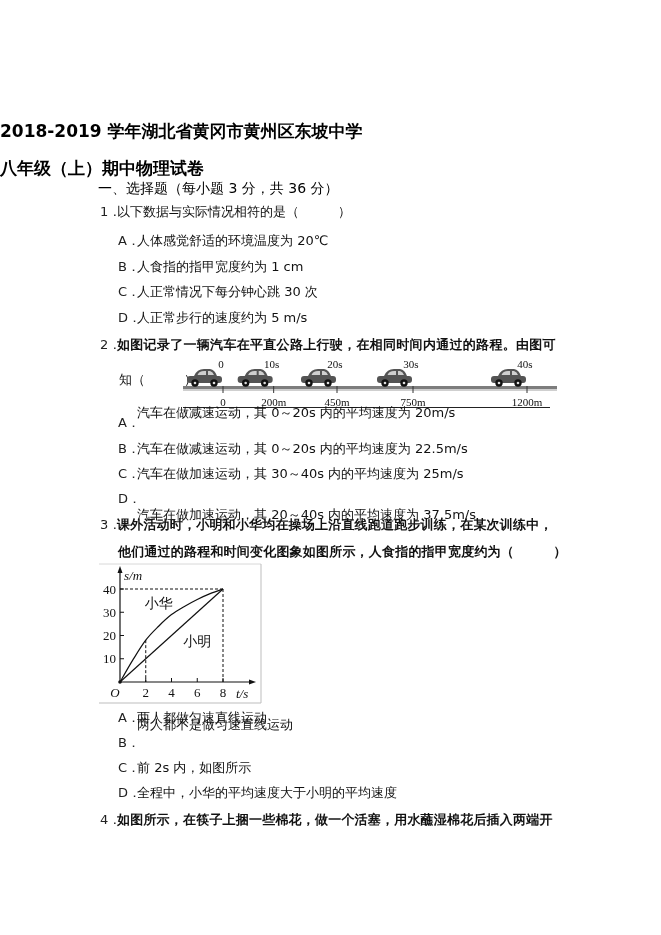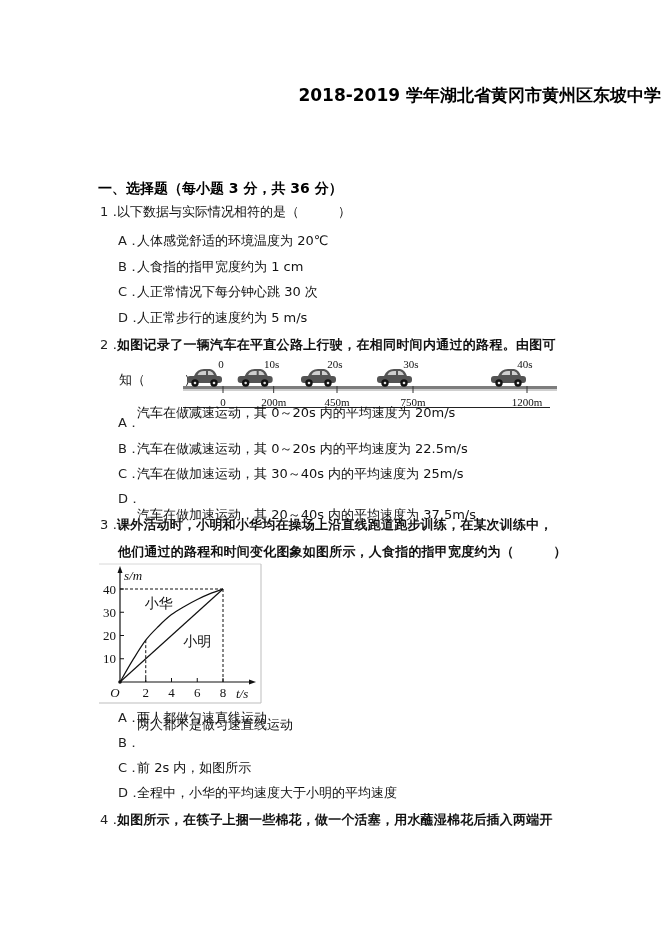--- a/index.html
+++ b/index.html
@@ -1,32 +1,33 @@
 <!DOCTYPE html>
 <html><head>
   <meta charset="utf-8">
   <style>
     html, body { margin: 0; padding: 0; background: #ffffff; }
     body { width: 661px; height: 935px; position: relative; overflow: hidden; color: #111; }
     .page { position: absolute; left: 0; top: 0; width: 661px; height: 935px; background: #fff; }
     .t { position: absolute; white-space: nowrap; font-family: "DejaVu Sans", sans-serif; font-size: 13px; height: 18px; line-height: 18px; }
-    .title { left: 0; width: 661px; text-align: right; font-weight: bold; font-size: 17px; height: 22px; line-height: 22px; color: #000; }
-    .sec { font-weight: bold; font-size: 14px; color: #000; }
+    .title { left: 0; width: 661px; text-align: left; font-weight: bold; font-size: 17px; height: 22px; line-height: 22px; color: #000; margin-top: 36px; }
+    .sec { font-weight: normal; font-size: 14px; color: #000; }
     .num { color: #222; }
     .q2s { letter-spacing: 0.3px; font-weight: bold; }
     .q3s { letter-spacing: 0.2px; font-weight: bold; }
     .fig { position: absolute; overflow: visible; }
     .fig text { font-family: "Liberation Serif", serif; fill: #111; }
   </style>
 </head>
 <body>
 
 <div class="page">
 
   <div class="t title" style="top:84px">2018-2019 学年湖北省黄冈市黄州区东坡中学</div>
+  <div class="t title" style="top:121px">八年级（上）期中物理试卷</div>
 
   <div class="t sec" style="left:98px; top:179px">一、选择题（每小题 3 分，共 36 分）</div>
 
   <div>
     <div class="t num" style="left:100px; top:203px">1．</div>
     <div class="t" style="left:117px; top:203px">以下数据与实际情况相符的是（　　　）</div>
 
     <div>
       <div class="t num" style="left:118px; top:232px">A．</div>
       <div class="t" style="left:137px; top:232px">人体感觉舒适的环境温度为  20℃</div>

